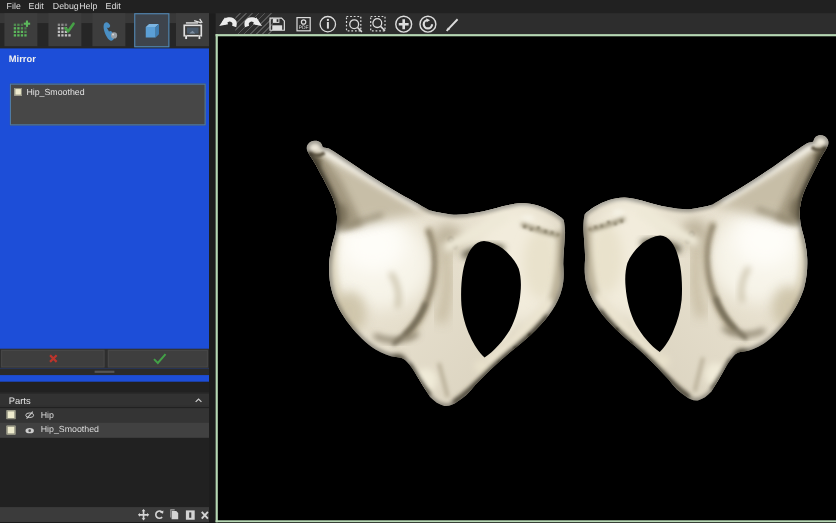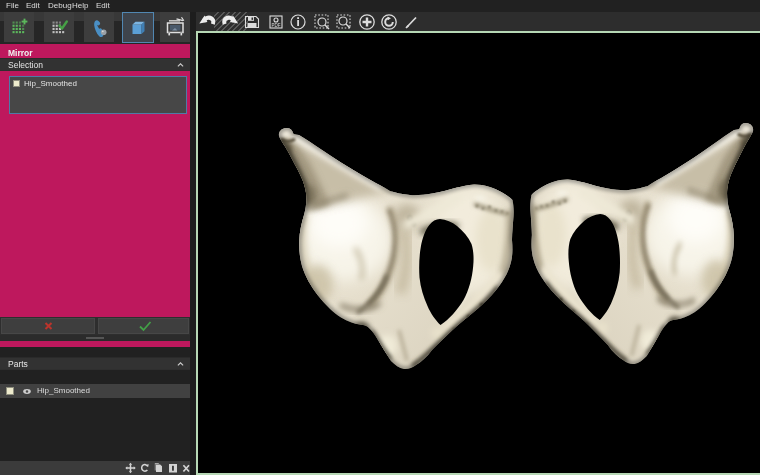--- a/index.html
+++ b/index.html
@@ -12,21 +12,21 @@
 
 .tbleft{left:0;top:12px;width:190px;height:32px;background:#262626}
 .tbband{left:0;top:22px;width:190px;height:9px;background:#383838}
 .tbtn{position:absolute;top:0;width:30px;height:30px;background:#3d3d3d}
 .tbtn.sel{background:#3e444c;border:1px solid #5187b2;width:32px;height:31px;top:0px}
 
 .tbright{left:190px;top:12px;width:570px;height:19px;background:#2d2d2d}
 .hatch{position:absolute;left:24px;top:0;width:34px;height:19px;
  background:repeating-linear-gradient(135deg,#2d2d2d 0px,#2d2d2d 2.7px,#585858 2.7px,#585858 3.9px)}
 
-.panel{left:0;top:44px;width:190px;height:303px;background:#be185d;color:#e0e0e0}
+.panel{left:0;top:44px;width:190px;height:303px;background:#1d4ed8;color:#e0e0e0}
 .gapcol{left:190px;top:12px;width:6px;height:463px;background:#1d1d1d}
 .mirror{position:absolute;left:8px;top:3.5px;font-size:8.5px;font-weight:bold;color:#f0f0f0}
 .sechead{position:absolute;left:0;width:190px;height:13px;background:#323232;border-top:1px solid #2a2a2a;border-bottom:1px solid #2f2f2f;font-size:8.5px;color:#e6e6e6;line-height:12px}
 .sechead .t{margin-left:8px}
 .chev{position:absolute;right:6px;top:3px;width:7px;height:7px}
 .listbox{position:absolute;left:9px;top:32px;width:178px;height:38px;background:#474747;border:1px solid #4e7ba6}
 .cb{position:absolute;width:8px;height:8px;background:#eeebcd;border:1px solid #8f8f7f}
 .btnrow{position:absolute;left:0px;top:273px;width:190px;height:18px;background:#2e2e2e}
 .pbtn{position:absolute;top:1px;height:16px;background:#3e3e3e;border:1px solid #474747}
 .splitter{position:absolute;left:0;top:291px;width:190px;height:6px;background:#2b2b2b}
@@ -175,25 +175,20 @@
 
     <path d="M216 16 L226 5.5" stroke="#dcdcdc" stroke-width="1.7"></path>
     <path d="M216 16 l1.2 -3 l1.8 1.8 z" fill="#dcdcdc"></path>
   </svg>
 </div>
 
 <div class="abs gapcol"></div>
 
 <div class="abs panel">
   <div class="mirror">Mirror</div>
-  <div class="sechead" style="top:14px"><span class="t">Selection</span>
-    <svg class="chev" viewBox="0 0 8 8">
-        <path d="M1 5 L4 2 L7 5" stroke="#ccc" stroke-width="1.3" fill="none"></path>
-      </svg>
-  </div>
   <div class="listbox">
     <div class="cb" style="left:3px;top:3px;width:7px;height:7px"></div>
     <span style="position:absolute;left:14px;top:2px;font-size:8px;color:#e2e2e2">Hip_Smoothed</span>
   </div>
   <div class="btnrow">
     <div class="pbtn" style="left:1px;width:94px">
       <svg width="94" height="14" viewBox="0 0 94 14">
           <path d="M43.5 4 L49.5 10 M49.5 4 L43.5 10" stroke="#bb342c" stroke-width="2"></path>
         </svg>
     </div>
@@ -205,20 +200,28 @@
   </div>
   <div class="splitter">
       <div class="grip"></div>
     </div>
   <div class="sechead" style="top:313px"><span class="t" style="font-weight:normal">Parts</span>
     <svg class="chev" viewBox="0 0 8 8">
         <path d="M1 5 L4 2 L7 5" stroke="#ccc" stroke-width="1.3" fill="none"></path>
       </svg>
   </div>
 
+  <div class="rowitem" style="top:327px;background:#343434">
+    <div class="cb" style="left:6px;top:2px"></div>
+    <svg style="position:absolute;left:22px;top:2px" width="10" height="9" viewBox="0 0 10 9">
+      <ellipse cx="5" cy="4.5" rx="3.6" ry="2.1" fill="none" stroke="#c9c9c9" stroke-width="0.9"></ellipse>
+      <path d="M2.2 7.6 L7.8 1.2" stroke="#c9c9c9" stroke-width="1"></path>
+    </svg>
+    <span style="margin-left:37px">Hip</span>
+  </div>
   <div class="rowitem" style="top:340px;background:#414141;height:14px">
     <div class="cb" style="left:6px;top:3px"></div>
     <svg style="position:absolute;left:22px;top:3px" width="10" height="9" viewBox="0 0 10 9">
       <ellipse cx="5" cy="4.5" rx="3.8" ry="2.4" fill="#cdcdcd"></ellipse>
       <circle cx="5" cy="4.5" r="1.2" fill="#4a4a4a"></circle>
     </svg>
     <span style="margin-left:37px">Hip_Smoothed</span>
   </div>
   <div class="bottomicons">
     <svg width="190" height="14" viewBox="0 0 190 14">

